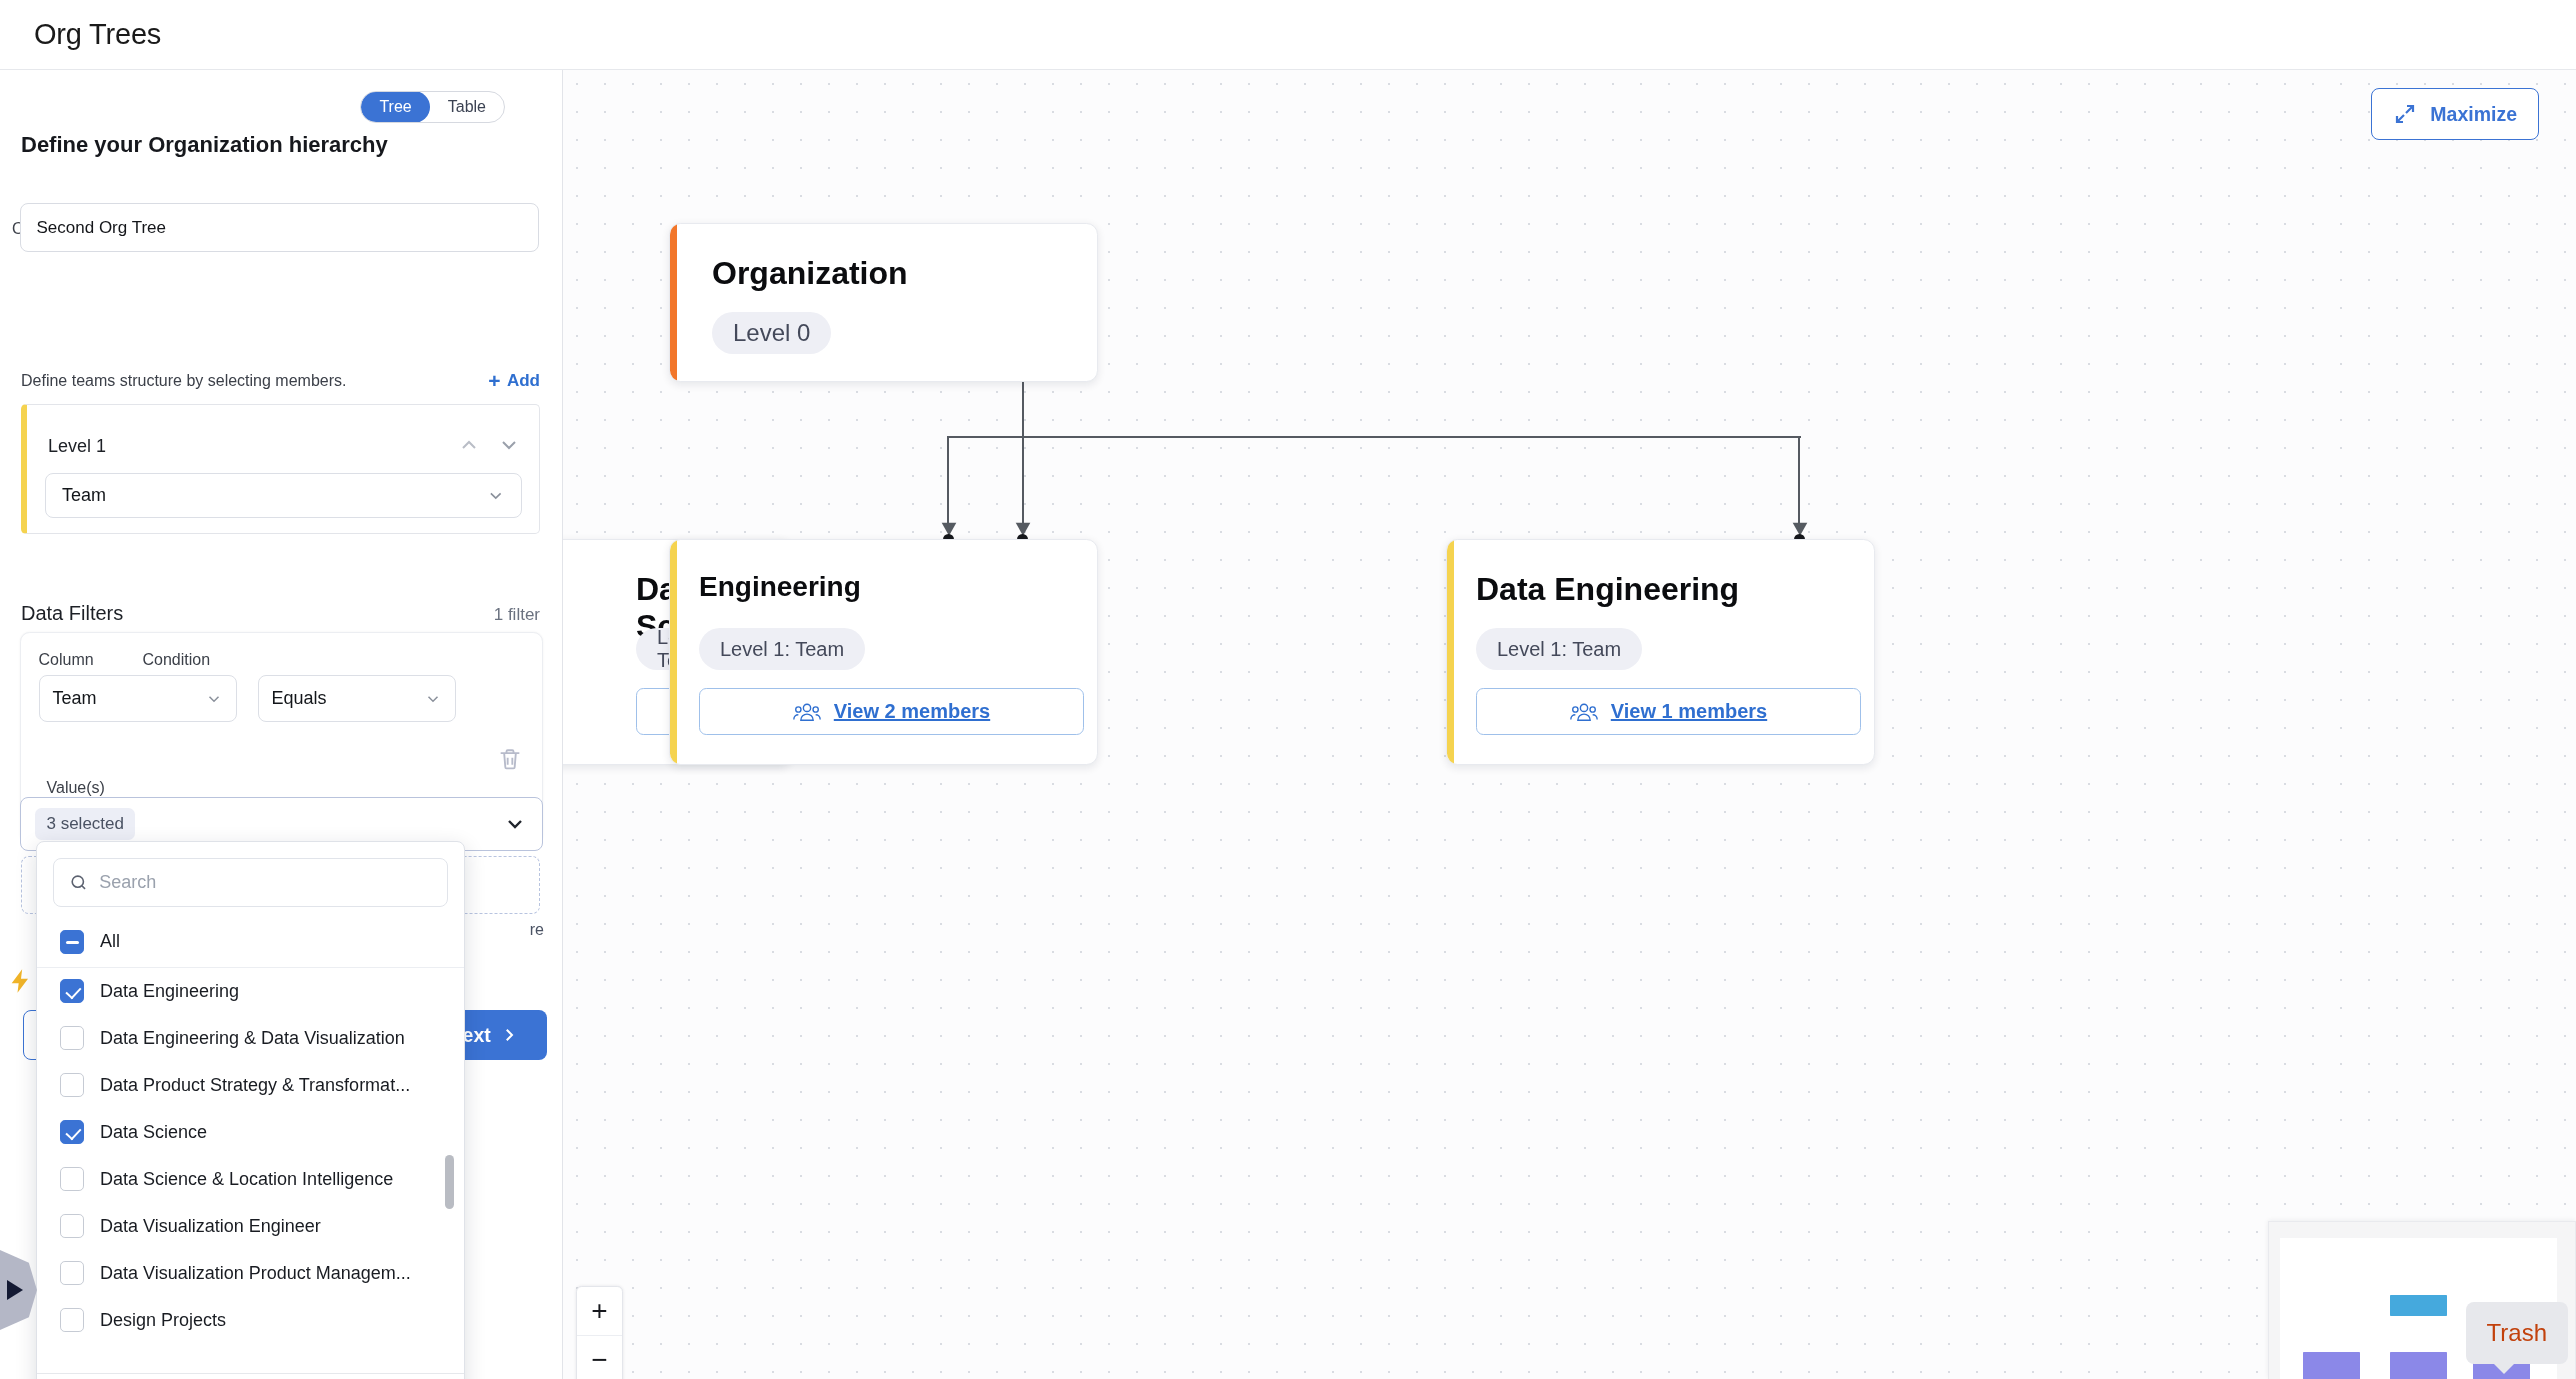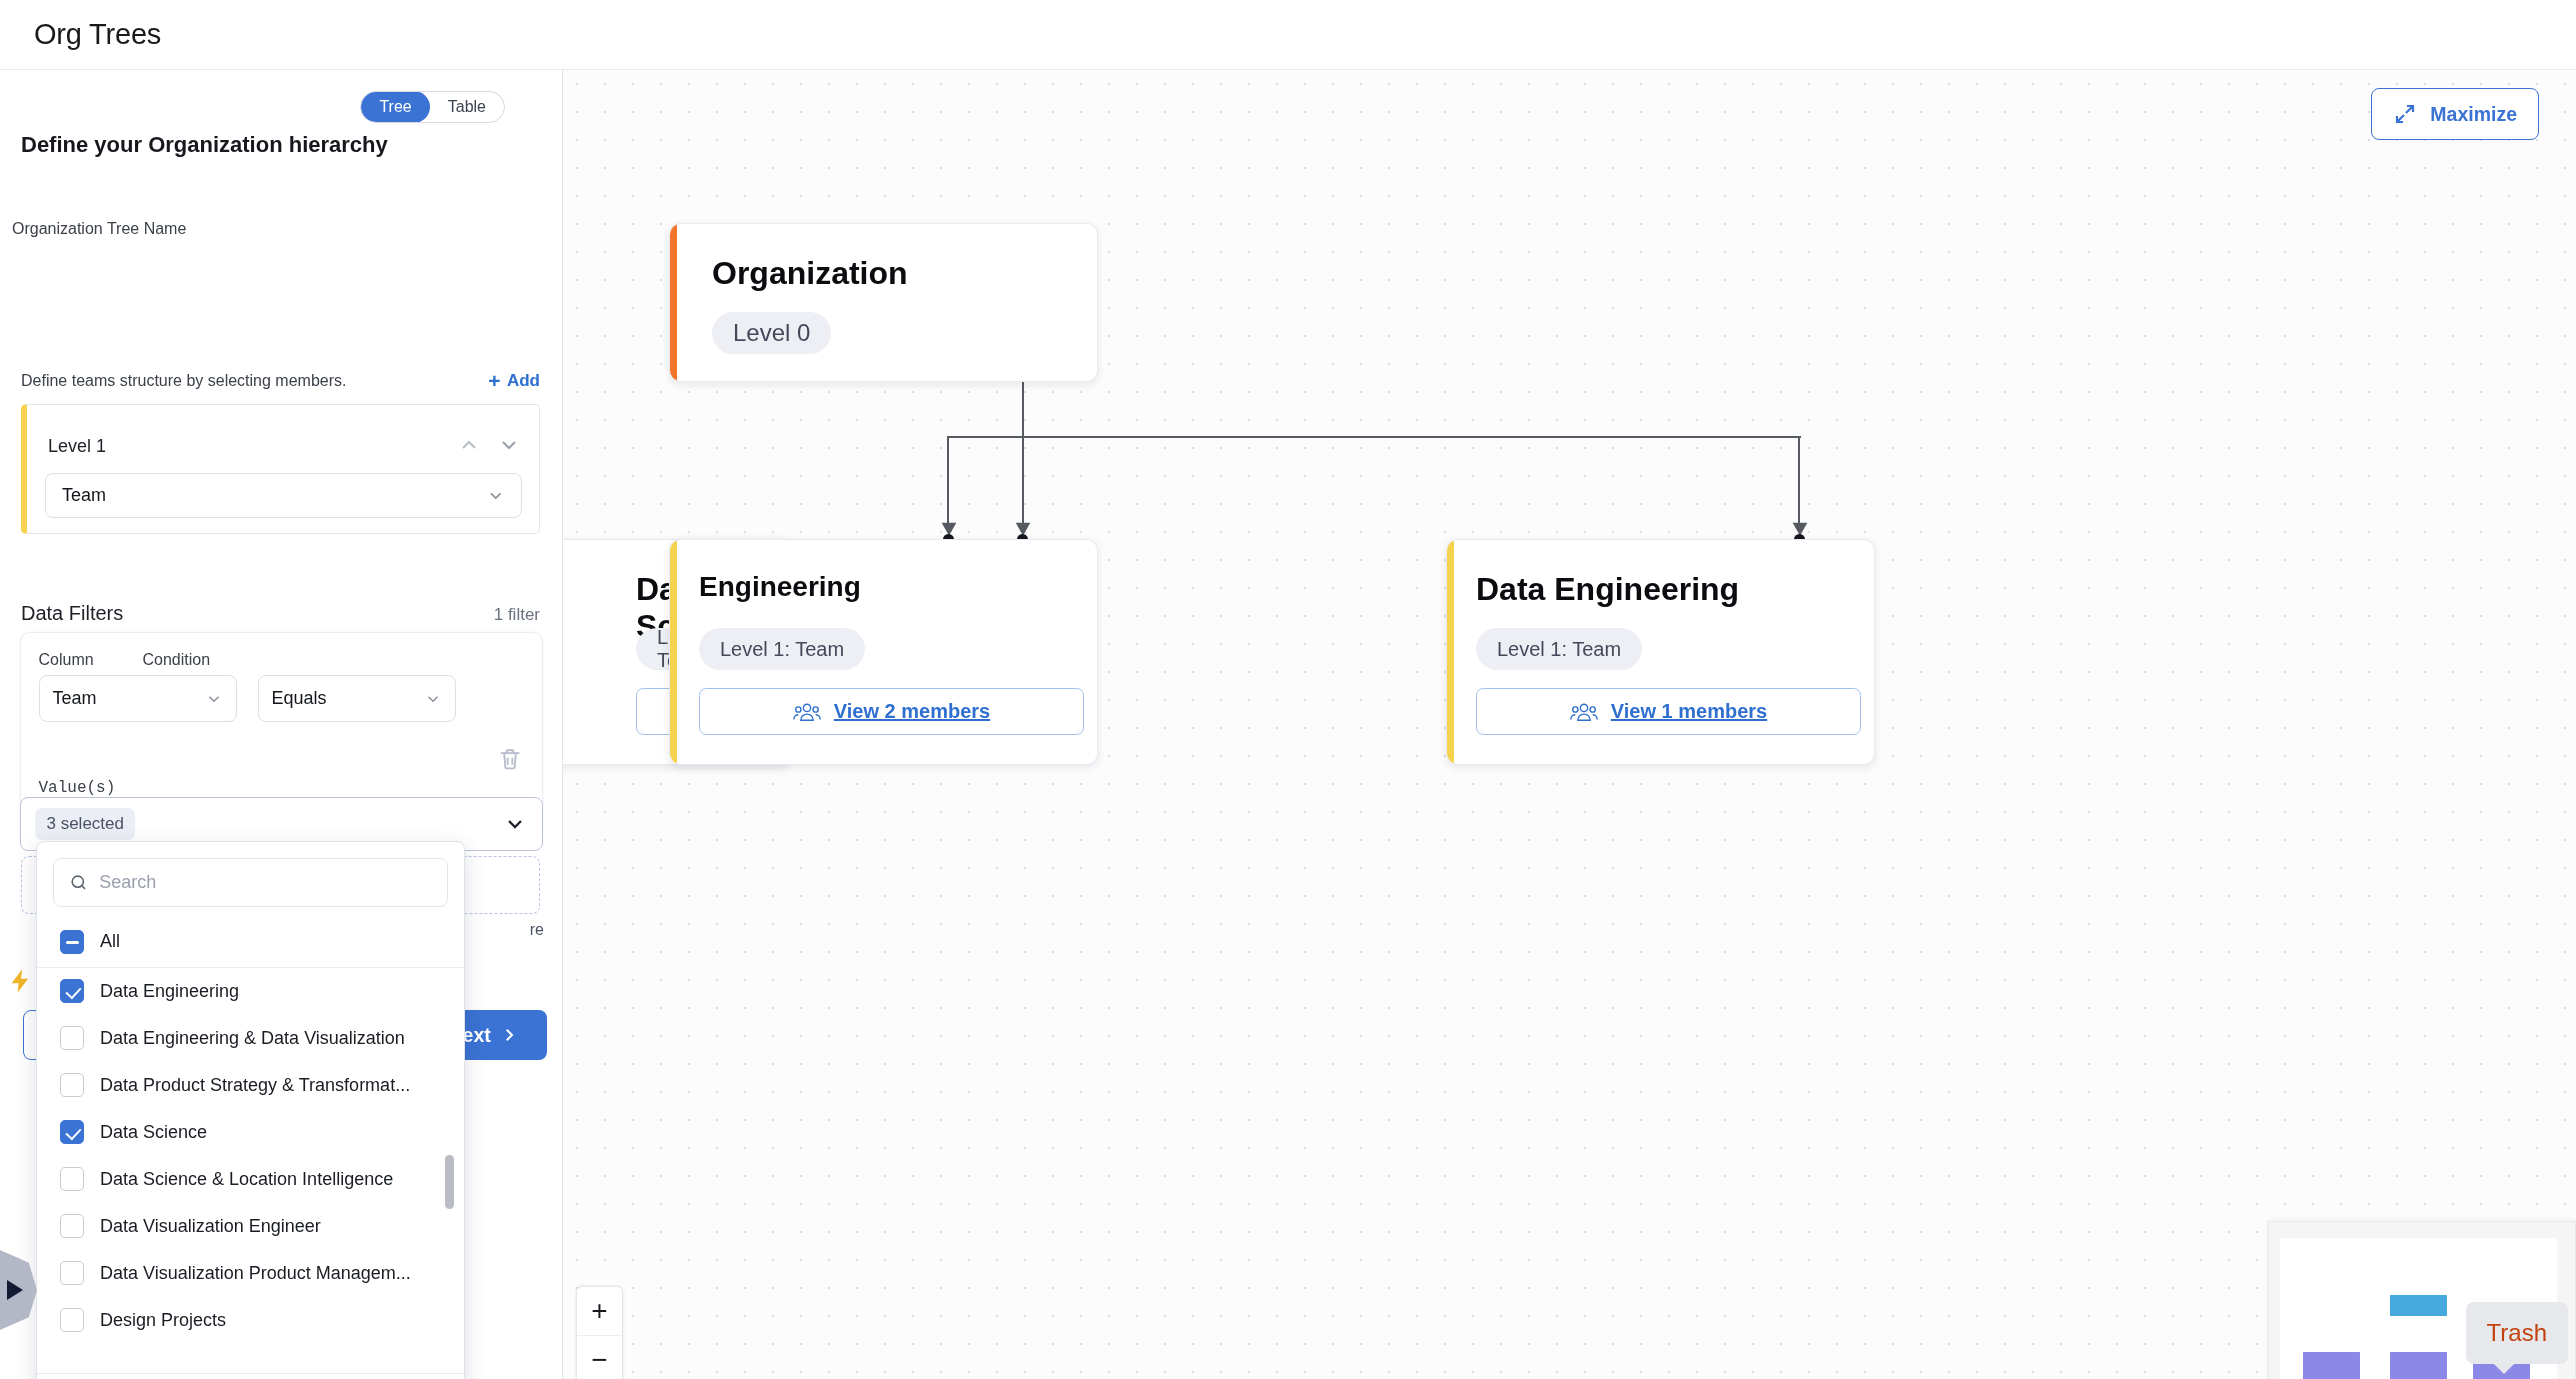--- a/index.html
+++ b/index.html
@@ -99,21 +99,21 @@
 
   
   .filter-card {
     position: absolute; left: 19.5px; top: 562px; width: 523px; height: 211px;
     background: #fff; border: 0.8px solid #eceef2; border-radius: 9.7px;
     box-shadow: 0 0.8px 2.4px rgba(16,24,40,.06);
   }
   .fc-lbl { position: absolute; font-size: 16px; color: #3c4049; }
   .fc-lbl.col { left: 18px; top: 18px; }
   .fc-lbl.cond { left: 122px; top: 18px; }
-  .fc-lbl.vals { left: 18px; top: 146px; font-family: Liberation Mono, monospace; }
+  .fc-lbl.vals { left: 26px; top: 146px; }
   .sel-box {
     position: absolute; height: 47px; border: 0.8px solid #dcdfe6;
     border-radius: 8px; background: #fff; display: flex; align-items: center;
     padding: 0 13px; font-size: 18px; color: #13161a; cursor: pointer;
   }
   .sel-col { left: 18px; top: 42px; width: 198px; }
   .sel-cond { left: 237px; top: 42px; width: 198px; }
   .sel-box .caret { margin-left: auto; }
   .del-icon { position: absolute; right: 18px; top: 112px; cursor: pointer; }
 
@@ -304,20 +304,21 @@
   <div class="left-panel">
 
     <div class="toggle-wrap">
       <div class="toggle-btn active">Tree</div>
       <div class="toggle-btn">Table</div>
     </div>
 
     <div class="panel-head">Define your Organization hierarchy</div>
 
     <div class="field-label lbl-tree-name">Organization Tree Name</div>
+    <input class="text-input" value="Second Org Tree" style="">
 
     <div class="define-row">
       <div class="define-text">Define teams structure by selecting members.</div>
       <div class="add-btn">
         <span class="add-plus">+</span>
         <span>Add</span>
       </div>
     </div>
 
     <div class="level-card">

